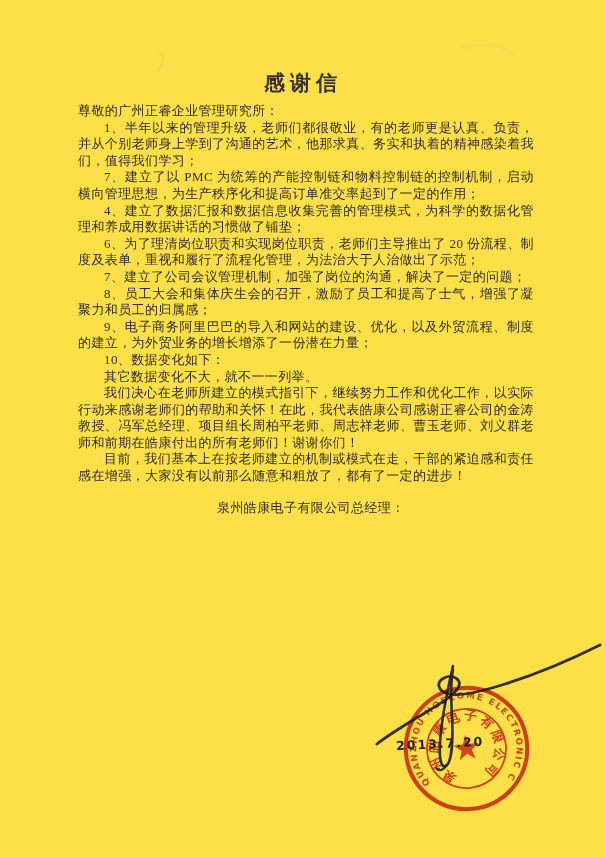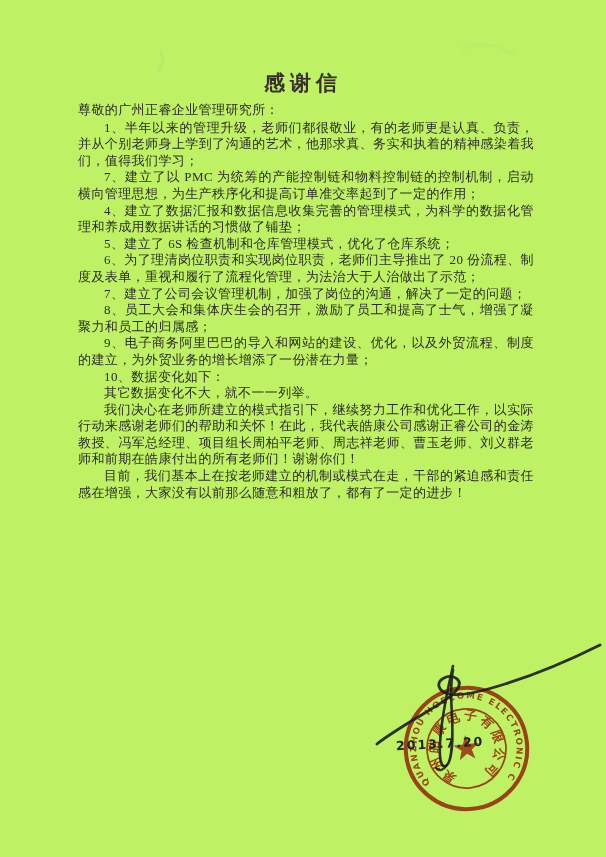--- a/index.html
+++ b/index.html
@@ -1,19 +1,19 @@
 <!DOCTYPE html>
 <html><head>
 <meta charset="utf-8">
 <style>
   html,body{margin:0;padding:0;background:#ffffff;}
   .page{
     position:relative;
     width:606px;height:857px;
-    background:#bef264;
+    background:#fde047;
     overflow:hidden;
     font-family:"Liberation Serif","DejaVu Serif",serif;
     color:#2d2a28;
   }
   .title{
     margin:0;
     padding-top:70px;
     text-align:center;
     font-family:"DejaVu Sans","Liberation Sans",sans-serif;
     font-size:21px;
@@ -24,21 +24,21 @@
   }
   .letter-body{
     margin:7px 0 0 78px;
     width:456px;
     font-size:13px;
     line-height:16.6px;
     letter-spacing:0.4px;
     text-align:justify;
   }
   .letter-body p{margin:0;}
-  .salut{text-indent:0;font-family:Liberation Mono, monospace;}
+  .salut{text-indent:0;}
   .ind{text-indent:2em;}
   .hang{
     margin-left:-15px !important;
     width:471px;
     padding-left:65px;
     text-indent:-65px;
   }
   .signline{
     margin-top:15px !important;
     margin-left:139px !important;
@@ -81,29 +81,29 @@
 
 <div class="page">
 
   <h1 class="title">感谢信</h1>
 
   <div class="letter-body">
     <p class="salut">尊敬的广州正睿企业管理研究所：</p>
     <p class="ind">1、半年以来的管理升级，老师们都很敬业，有的老师更是认真、负责，并从个别老师身上学到了沟通的艺术，他那求真、务实和执着的精神感染着我们，值得我们学习；</p>
     <p class="ind">7、建立了以 PMC 为统筹的产能控制链和物料控制链的控制机制，启动横向管理思想，为生产秩序化和提高订单准交率起到了一定的作用；</p>
     <p class="ind">4、建立了数据汇报和数据信息收集完善的管理模式，为科学的数据化管理和养成用数据讲话的习惯做了铺垫；</p>
-    <p class="ind">5、建立了 6S 检查机制和仓库管理模式，优化了仓库系统；</p>
     <p class="ind">6、为了理清岗位职责和实现岗位职责，老师们主导推出了 20 份流程、制度及表单，重视和履行了流程化管理，为法治大于人治做出了示范；</p>
     <p class="ind">7、建立了公司会议管理机制，加强了岗位的沟通，解决了一定的问题；</p>
     <p class="ind">8、员工大会和集体庆生会的召开，激励了员工和提高了士气，增强了凝聚力和员工的归属感；</p>
     <p class="ind">9、电子商务阿里巴巴的导入和网站的建设、优化，以及外贸流程、制度的建立，为外贸业务的增长增添了一份潜在力量；</p>
     <p class="ind">10、数据变化如下：</p>
     <p class="ind">其它数据变化不大，就不一一列举。</p>
     <p class="ind">我们决心在老师所建立的模式指引下，继续努力工作和优化工作，以实际行动来感谢老师们的帮助和关怀！在此，我代表皓康公司感谢正睿公司的金涛教授、冯军总经理、项目组长周柏平老师、周志祥老师、曹玉老师、刘义群老师和前期在皓康付出的所有老师们！谢谢你们！</p>
     <p class="ind">目前，我们基本上在按老师建立的机制或模式在走，干部的紧迫感和责任感在增强，大家没有以前那么随意和粗放了，都有了一定的进步！</p>
+    <p class="ind signline">泉州皓康电子有限公司总经理：</p>
   </div>
 
   <svg class="smudge" viewBox="0 0 606 857">
     <path d="M 160 50 C 165 58 162 66 158 71" stroke="#9a9a9a" stroke-width="3" fill="none" opacity="0.10"></path>
     <path d="M 462 48 C 480 42 500 44 514 55" stroke="#b0a8a4" stroke-width="4" fill="none" opacity="0.07"></path>
   </svg>
 
   <svg class="seal" viewBox="0 0 136 136">
     <defs>
       <path id="arcEn" d="M 28.2 101.4 A 52 52 0 1 1 107.8 101.4" fill="none"></path>

